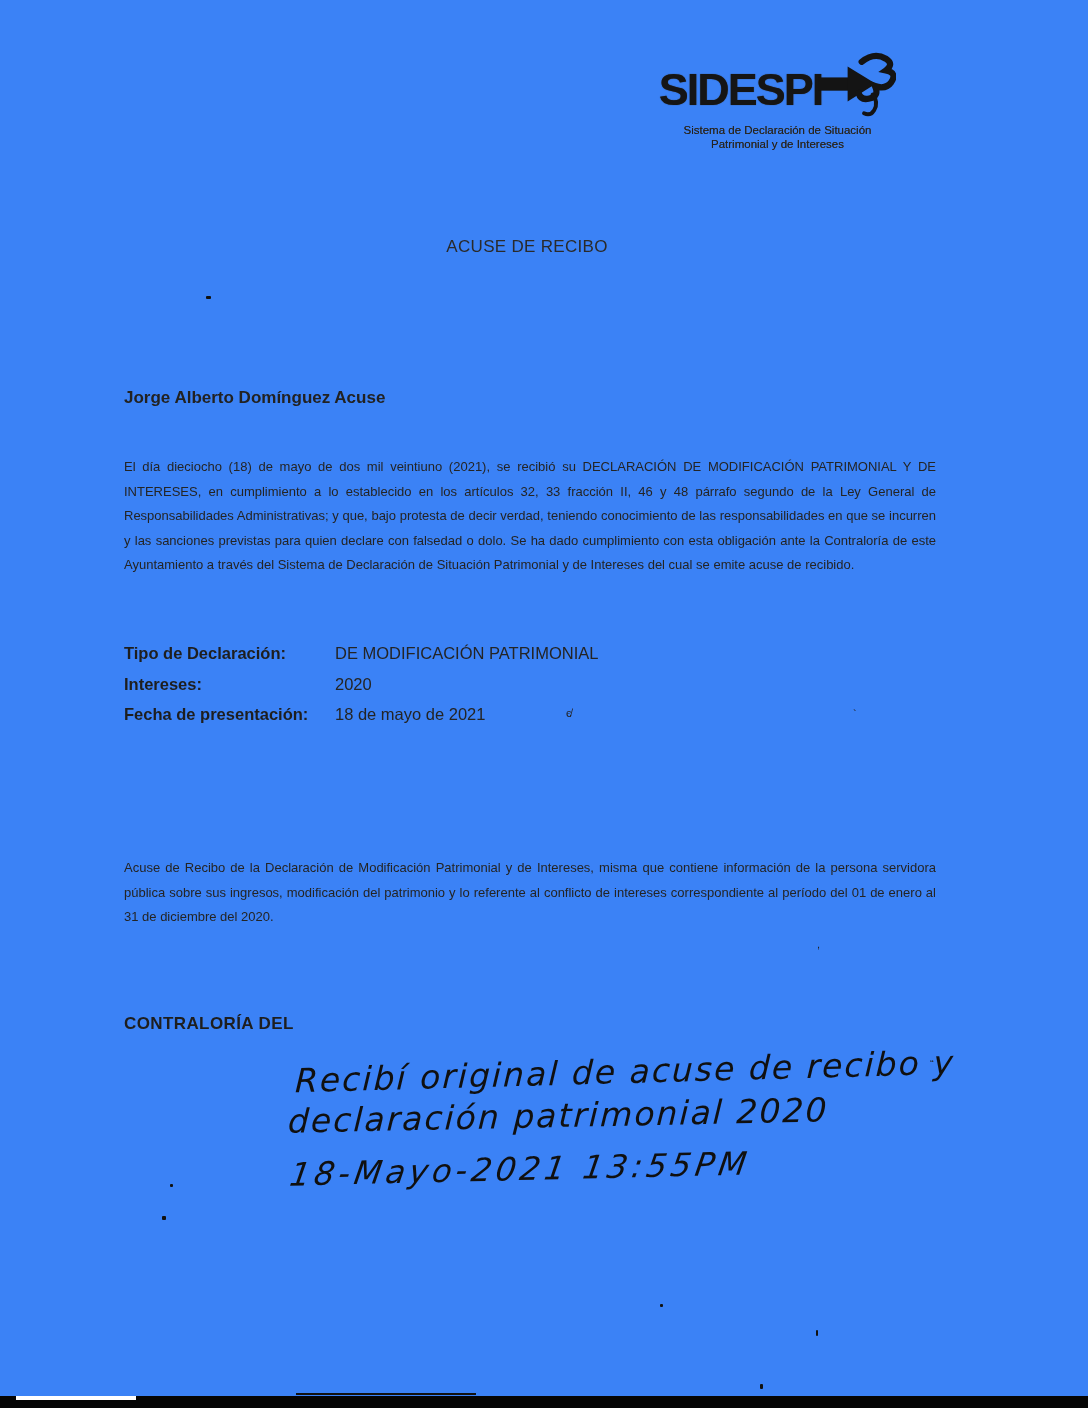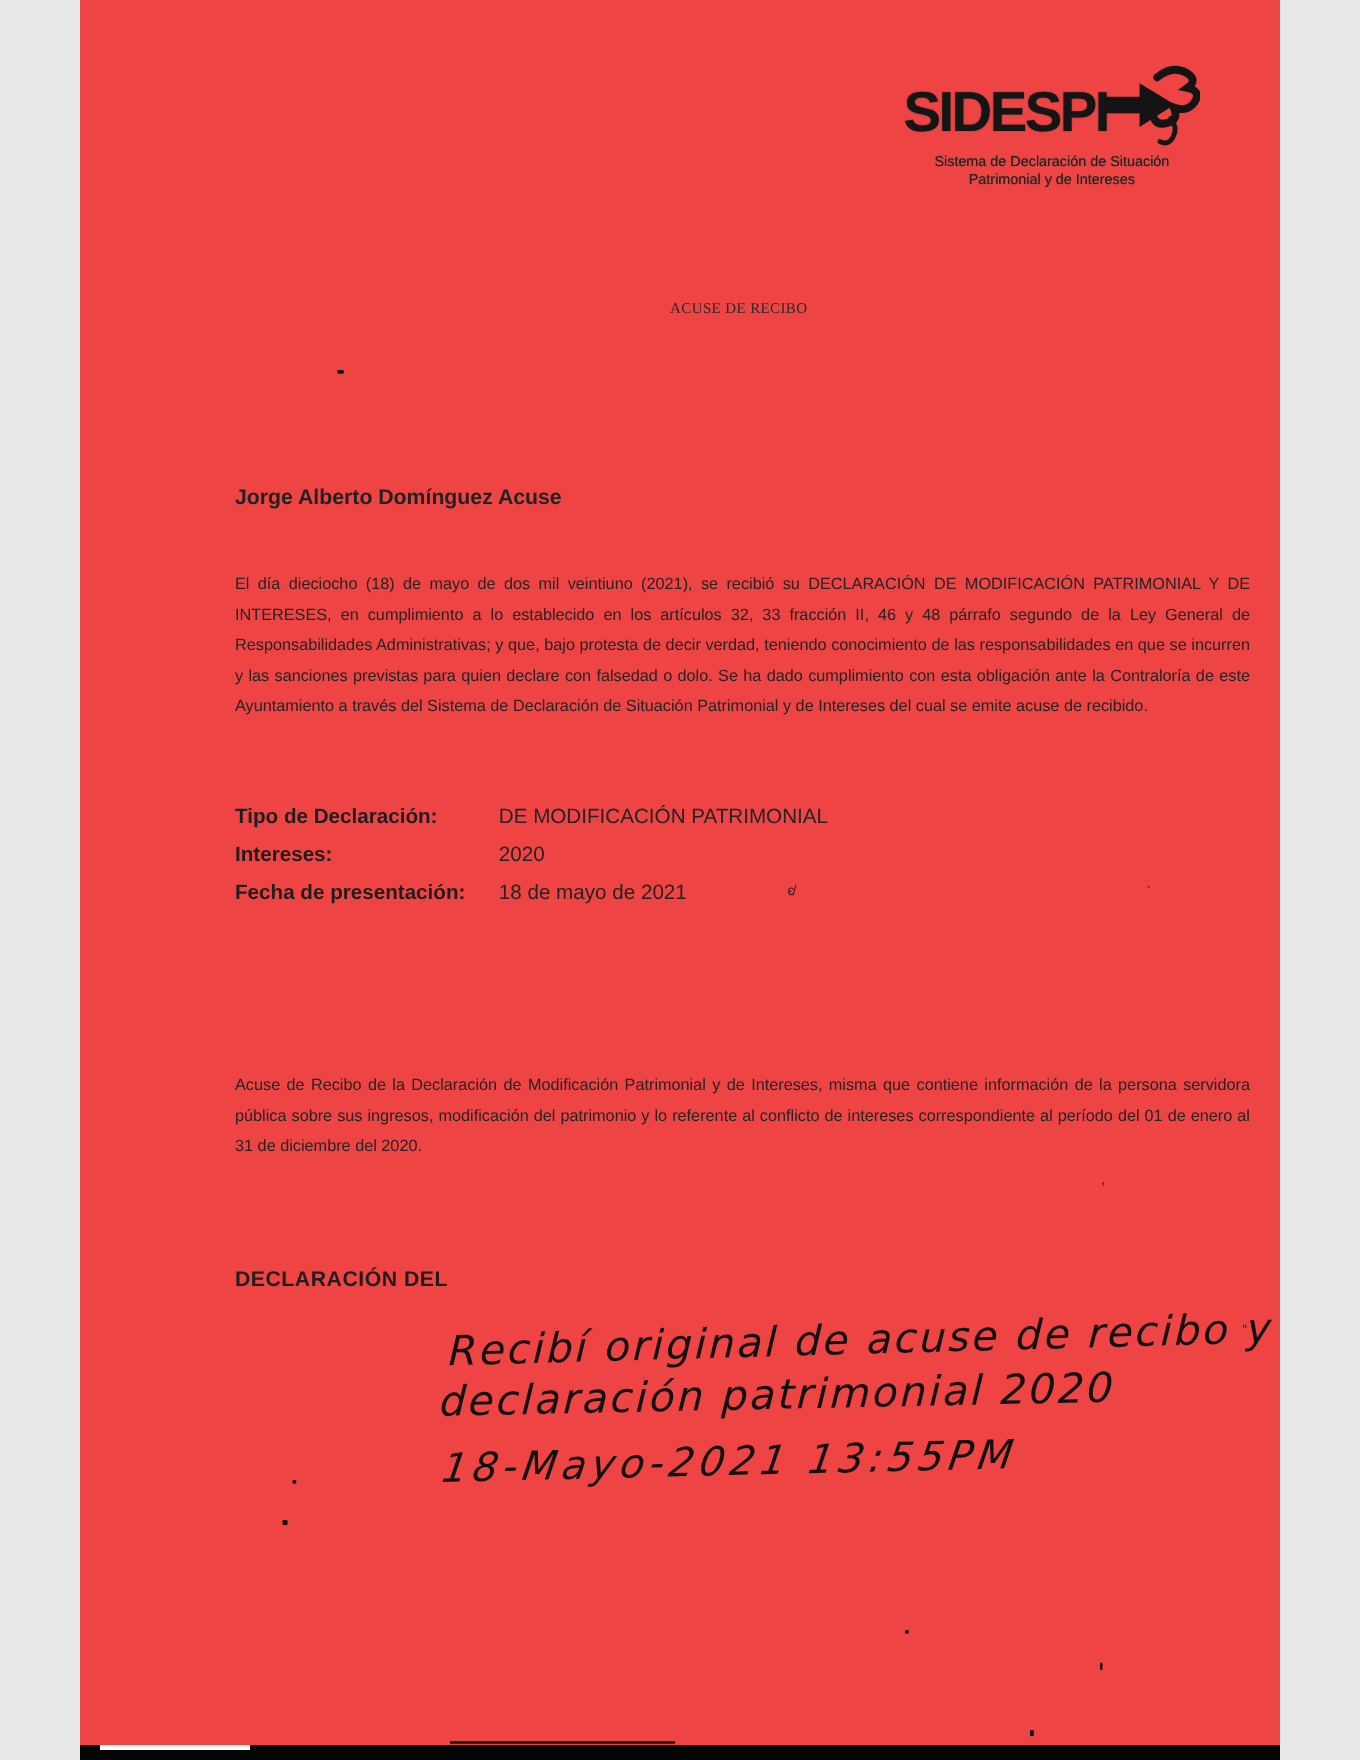--- a/index.html
+++ b/index.html
@@ -1,23 +1,23 @@
 <!DOCTYPE html>
 <html><head>
 <meta charset="utf-8">
 <style>
   * { margin: 0; padding: 0; box-sizing: border-box; }
   html, body { background: #e8e8e8; }
   body { font-family: "Liberation Sans", sans-serif; }
 
   .page {
     position: relative;
-    width: 960px;
+    width: 1088px;
     height: 1408px;
-    background: #ef4444;
+    background: #3b82f6;
     color: #1c1c1c;
     overflow: hidden;
     margin: 0 auto;
   }
 
   
   .logo-block {
     position: absolute;
     top: 58px;
     left: 655px;
@@ -47,25 +47,24 @@
     text-shadow: 0 0 0.6px #444;
   }
 
   
   .doc-title {
     position: absolute;
     top: 235px;
     left: 0;
     width: 1054px;
     text-align: center;
-    font-size: 12px;
+    font-size: 17px;
     line-height: 23px;
     color: #2a2a2a;
     letter-spacing: 0.3px;
-    font-family: Liberation Serif, serif;
   }
 
   
   .recipient {
     position: absolute;
     top: 388px;
     left: 124px;
     font-size: 17px;
     font-weight: bold;
     color: #222;
@@ -210,21 +209,21 @@
       <span class="detail-value">2020</span>
     </div>
     <div class="detail-row">
       <span class="detail-label">Fecha de presentación:</span>
       <span class="detail-value">18 de mayo de 2021</span>
     </div>
   </div>
 
   <div class="para para-2">Acuse de Recibo de la Declaración de Modificación Patrimonial y de Intereses, misma que contiene información de la persona servidora pública sobre sus ingresos, modificación del patrimonio y lo referente al conflicto de intereses correspondiente al período del 01 de enero al 31 de diciembre del 2020.</div>
 
-  <div class="footer-dept">DECLARACIÓN DEL</div>
+  <div class="footer-dept">CONTRALORÍA DEL</div>
 
   <div class="hand hand-1">Recibí original de acuse de recibo y</div>
   <div class="hand hand-2">declaración patrimonial 2020</div>
   <div class="hand hand-3">18-Mayo-2021  13:55PM</div>
 
   <div class="speck" style="left:206px; top:296px; width:5px; height:3px;"></div>
   <div class="squiggle" style="left:566px; top:707px;">є̸</div>
   <div class="squiggle" style="left:853px; top:708px;">`</div>
   <div class="squiggle" style="left:817px; top:938px;">,</div>
   <div class="squiggle" style="left:930px; top:1058px;">“</div>

